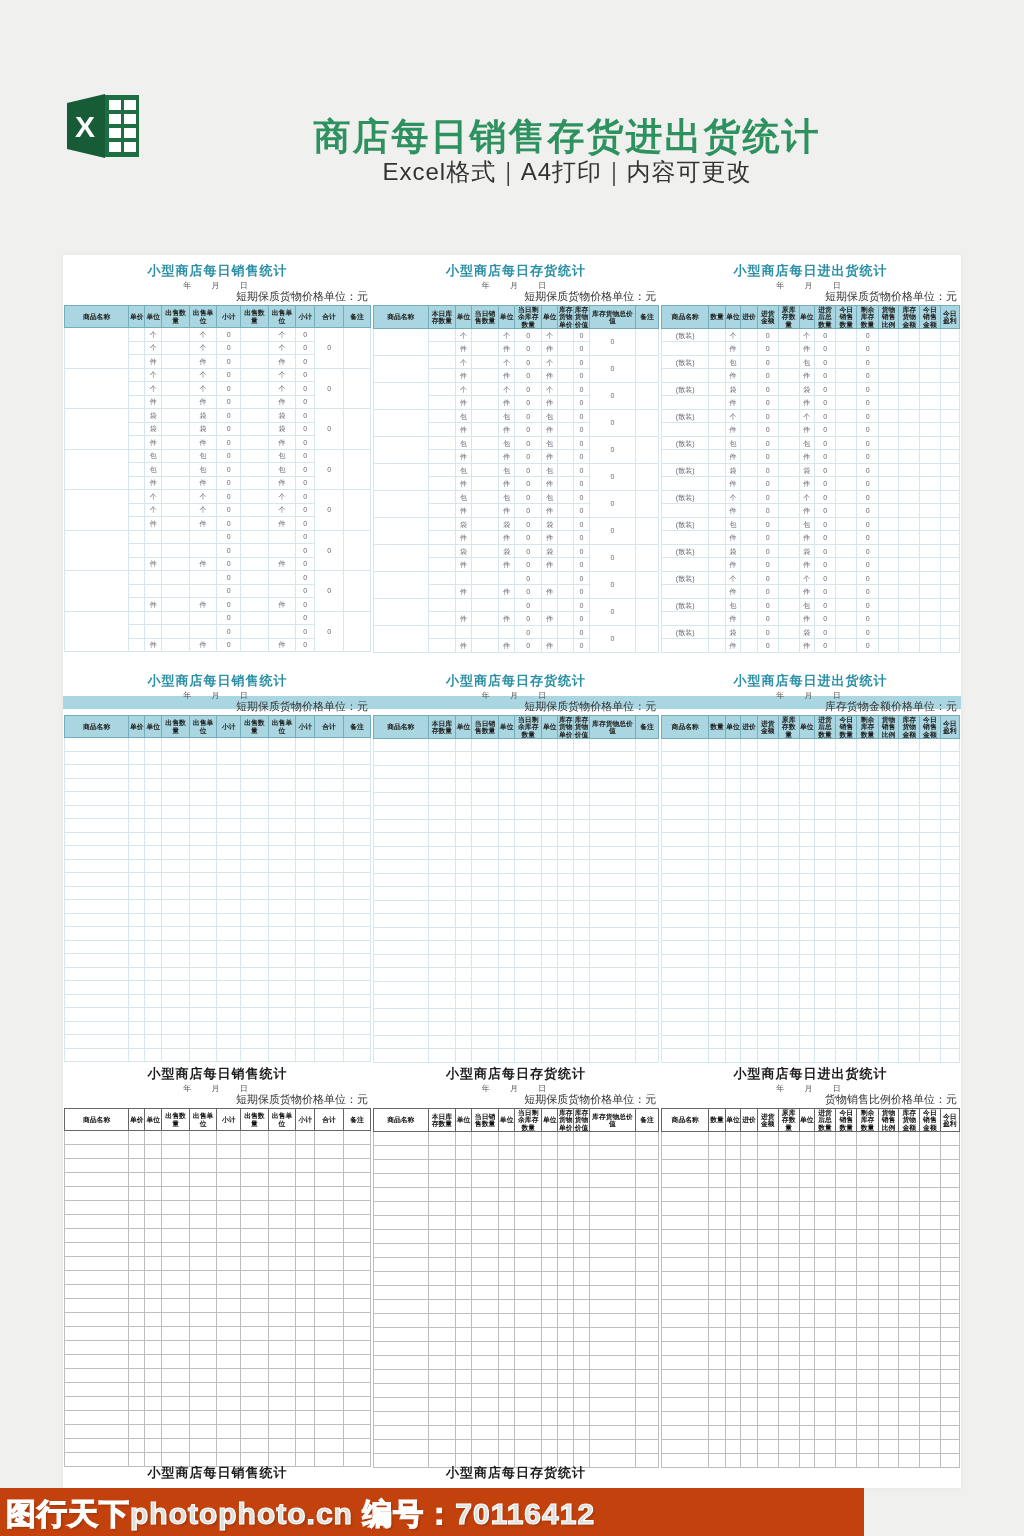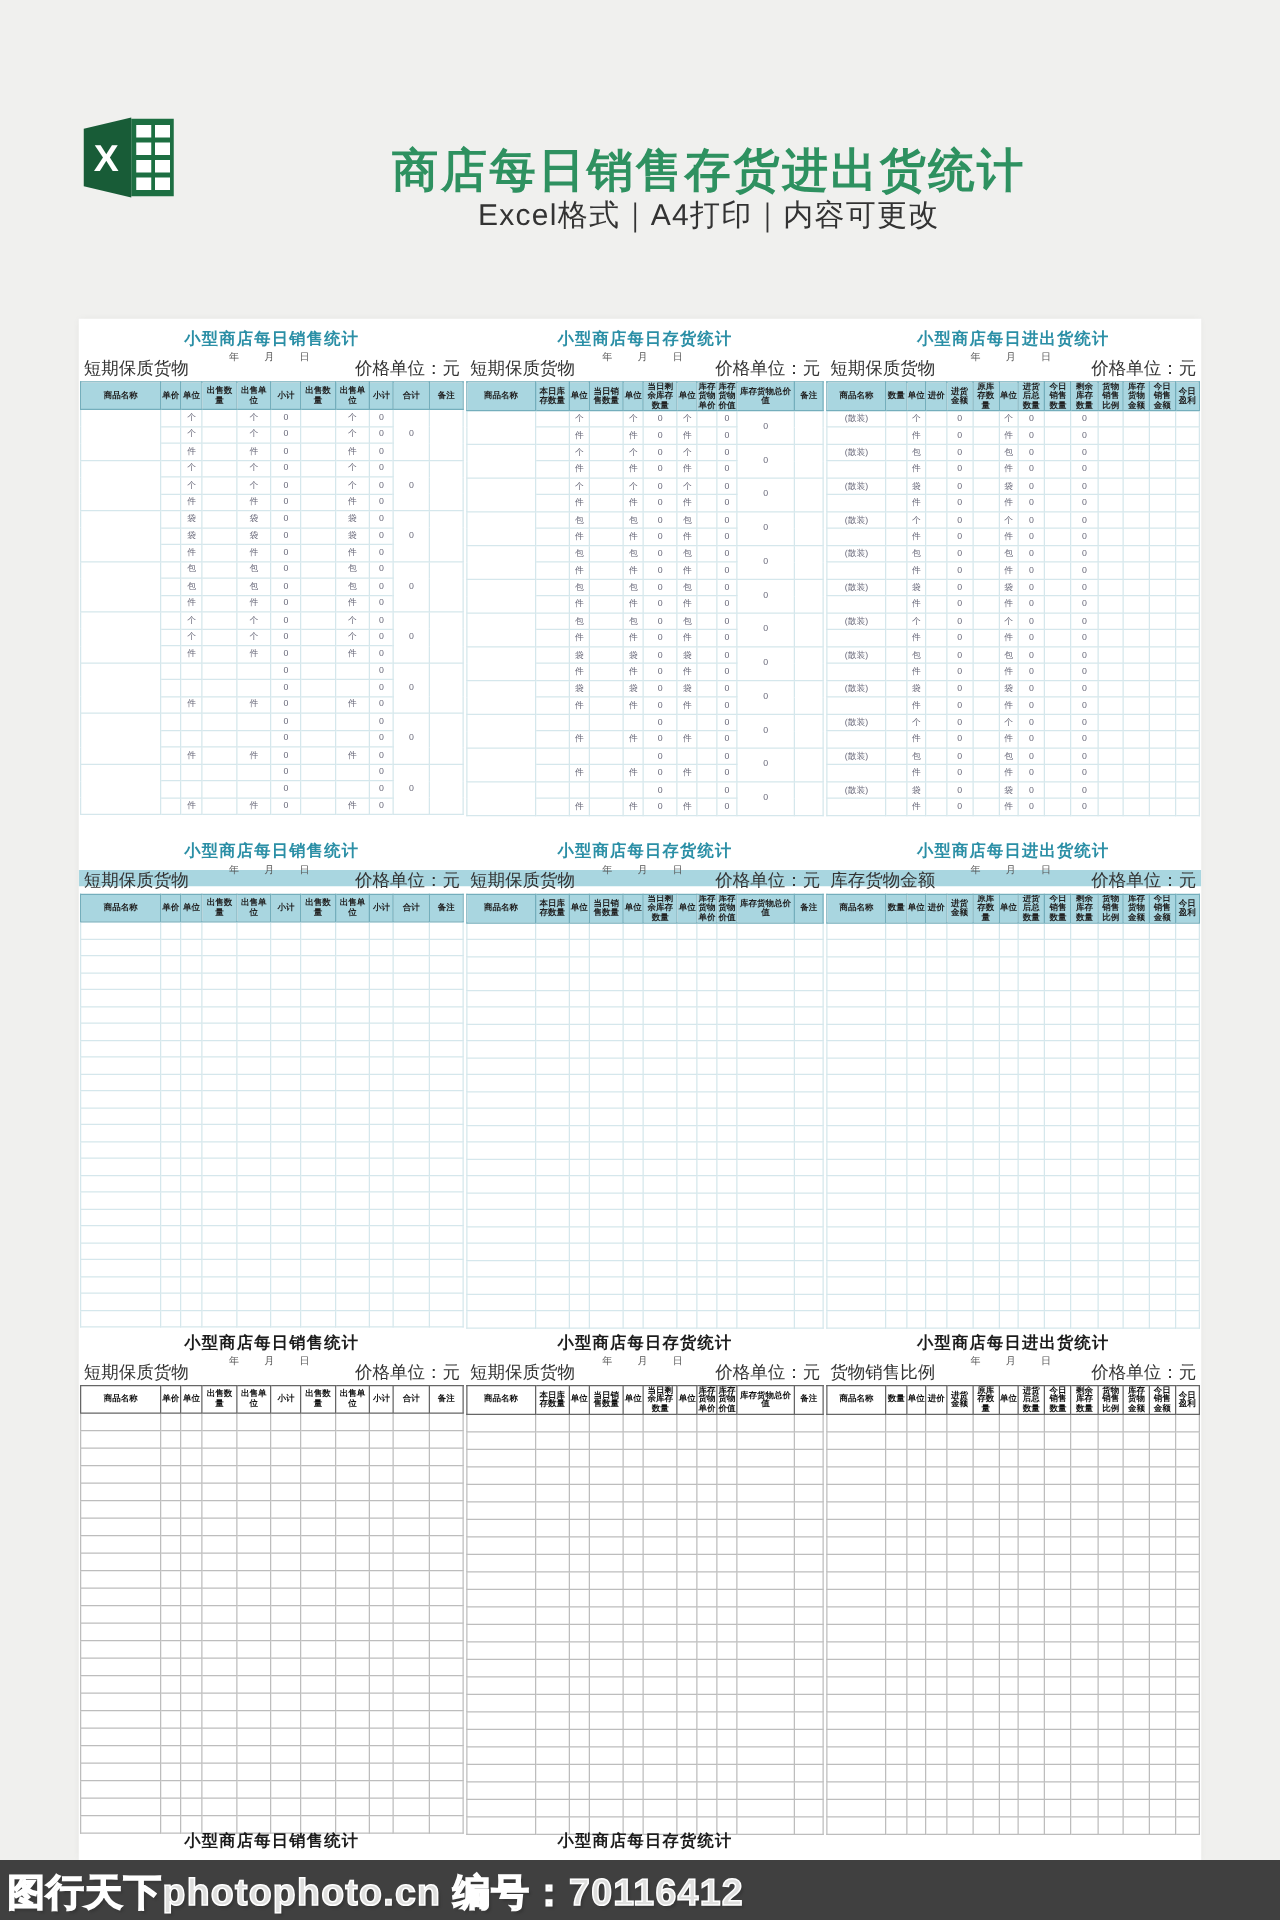--- a/index.html
+++ b/index.html
@@ -25,35 +25,35 @@
     background:#ffffff;overflow:hidden;box-shadow:0 0 6px rgba(0,0,0,0.05);
   }
   .section{position:absolute;left:0;width:100%;display:flex;align-items:flex-start;}
   .sec-strip{position:absolute;left:0;width:100%;height:13px;background:#a9d6e0;}
   .tbl-block{box-sizing:border-box;padding:0 1px;position:relative;}
   .b0{width:34.4%;} .b1{width:32.1%;border-radius:13px;} .b2{width:33.5%;}
   .tbl-title{text-align:center;font-weight:bold;font-size:13px;padding-top:7px;height:18px;letter-spacing:1px;white-space:nowrap;}
   .teal .tbl-title{color:#2b8fa6;}
   .plain .tbl-title{color:#1c1c1c;}
   .tbl-date{text-align:center;font-size:8px;color:#555;height:13px;letter-spacing:4px;word-spacing:10px;}
-  .label-row{display:flex;justify-content:space-between;font-size:14px;color:#333;height:12px;align-items:flex-end;padding:0 3px 1px 3px;box-sizing:border-box;}
+  .label-row{display:flex;justify-content:flex-end;font-size:11px;color:#333;height:12px;align-items:flex-end;padding:0 3px 1px 3px;box-sizing:border-box;}
   table{width:100%;border-collapse:collapse;table-layout:fixed;}
   th,td{padding:0;text-align:center;overflow:hidden;word-break:break-all;vertical-align:middle;}
   th{font-size:6.8px;line-height:1.08;font-weight:bold;height:21px;}
   td{font-size:7px;height:12.5px;line-height:1;}
   .teal table{border:1px solid #5d9eb0;}
   .teal th{background:#a9d6e0;border:1px solid #74aebc;color:#222;}
   .teal td{border:1px solid #d5e7ec;color:#667;}
   .teal tr.grp > td{border-top:1px solid #93c1cd;}
   .plain table{border:1px solid #555;}
   .plain th{background:#fff;border:1px solid #666;color:#111;}
   .plain td{border:1px solid #bdbdbd;color:#555;height:13px;}
   .plain tr.grp > td{border-top:1px solid #8a8a8a;}
   
-  .footer-bar{position:absolute;left:0;bottom:0;width:1024px;height:48px;background:#404040;}
+  .footer-bar{position:absolute;left:0;bottom:0;width:864px;height:48px;background:#c2410c;}
   .watermark{
     position:absolute;left:6px;top:6px;
     font-size:30px;font-weight:bold;letter-spacing:1px;
     color:#dededd;-webkit-text-stroke:1.2px #ffffff;
     text-shadow:2px 2px 2px rgba(0,0,0,0.15);
     white-space:nowrap;
   }
 </style>
 </head>
 <body>

